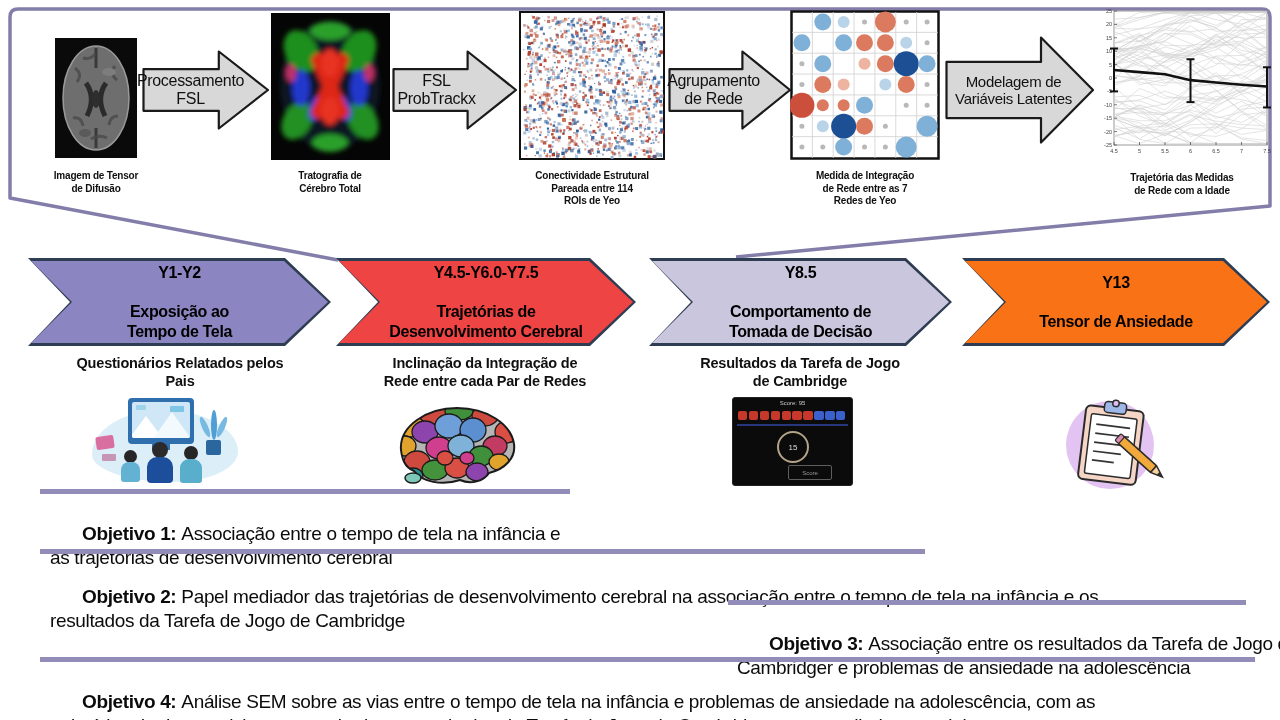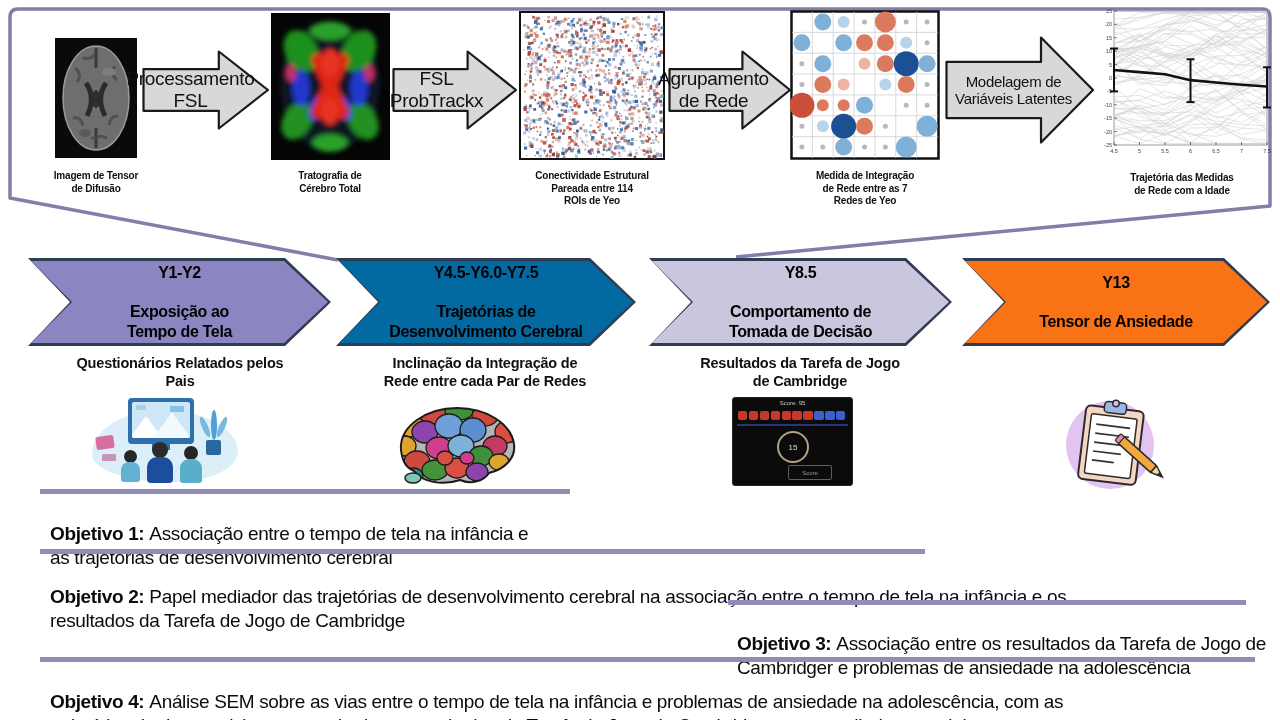--- a/index.html
+++ b/index.html
@@ -5,32 +5,32 @@
   html,body{margin:0;padding:0;background:#fff;}
   #scene{position:relative;width:1280px;height:720px;overflow:hidden;background:#ffffff;
          font-family:"Liberation Sans", sans-serif;color:#0c0c0c;}
   .abs{position:absolute;}
   .cap{font-weight:700;font-size:10px;line-height:1.26;text-align:center;white-space:pre-line;
        color:#101010;letter-spacing:-0.2px;}
   .chevcap{font-weight:700;font-size:14.5px;line-height:1.26;text-align:center;white-space:pre-line;
        color:#101010;letter-spacing:-0.2px;}
   .barrow{display:block;}
   .barrow .lbl{position:absolute;left:3px;top:0;bottom:0;display:flex;align-items:center;justify-content:center;
-       text-align:center;font-size:19px;line-height:1.15;white-space:pre-line;color:#111;letter-spacing:-0.3px;}
+       text-align:center;font-size:16px;line-height:1.15;white-space:pre-line;color:#111;letter-spacing:-0.3px;}
   .chev{filter:drop-shadow(0 0 0 transparent);}
   .chev-outer{position:absolute;inset:0;background:#2e3d52;
        clip-path:polygon(0% 0%, calc(100% - 46px) 0%, 100% 50%, calc(100% - 46px) 100%, 0% 100%, 42px 50%);}
   .chev-in{position:absolute;inset:3px;display:flex;align-items:center;justify-content:center;
        clip-path:polygon(0% 0%, calc(100% - 44px) 0%, 100% 50%, calc(100% - 44px) 100%, 0% 100%, 41px 50%);}
   .chev-txt{text-align:center;font-weight:700;font-size:16px;line-height:1.22;white-space:pre-line;
        letter-spacing:-0.35px;color:#000;}
   .chev-txt span{display:block;}
   .hline{position:absolute;height:5px;background:#928cb8;}
   .obj{position:absolute;font-size:19px;letter-spacing:-0.35px;color:#0b0b0b;line-height:1.3;white-space:pre-line;}
-  .obj .obj-label{font-weight:700;padding-right:5px;white-space:normal;}
+  .obj .obj-label{font-weight:700;padding-right:5px;white-space:normal;margin-left:32px;}
   .ctask{background:#0b0b0b;border-radius:3px;border:1px solid #232323;}
   .ctask .score{position:absolute;top:2px;left:0;right:0;text-align:center;font-size:6px;color:#c9c9c9;}
   .ctask .boxrow{position:absolute;top:13px;left:5px;right:5px;display:flex;gap:1.5px;}
   .ctask .box{width:9.4px;height:9px;border-radius:2px;}
   .ctask .sep{position:absolute;top:26px;left:4px;right:4px;height:2px;background:#28377c;}
   .ctask .circ{position:absolute;top:33px;left:44px;width:28px;height:28px;border:2px solid #b3a387;
        border-radius:50%;display:flex;align-items:center;justify-content:center;font-size:8px;color:#ddd;}
   .ctask .btn{position:absolute;bottom:5px;left:55px;width:42px;height:13px;border:1px solid #5e5e5e;
        border-radius:2px;display:flex;align-items:center;justify-content:center;font-size:6px;color:#9a9a9a;}
   .fam-part{position:absolute;}
@@ -1665,21 +1665,21 @@
     <div class="chev-in" style="background: rgb(139, 133, 193);">
       <div class="chev-txt">
         <span>Y1-Y2</span>
         <span>Exposição ao
 Tempo de Tela</span>
       </div>
     </div>
   </div>
   <div class="chev abs" style="left:336px;top:258px;width:300px;height:88px">
     <div class="chev-outer"></div>
-    <div class="chev-in" style="background: #0369a1;">
+    <div class="chev-in" style="background: #ef4444;">
       <div class="chev-txt">
         <span>Y4.5-Y6.0-Y7.5</span>
         <span>Trajetórias de
 Desenvolvimento Cerebral</span>
       </div>
     </div>
   </div>
   <div class="chev abs" style="left:649px;top:258px;width:303px;height:88px">
     <div class="chev-outer"></div>
     <div class="chev-in" style="background: rgb(201, 198, 222);">

